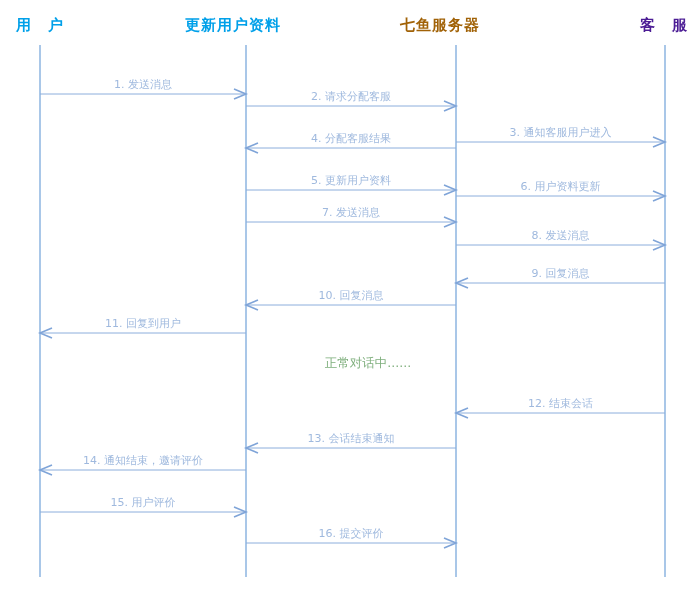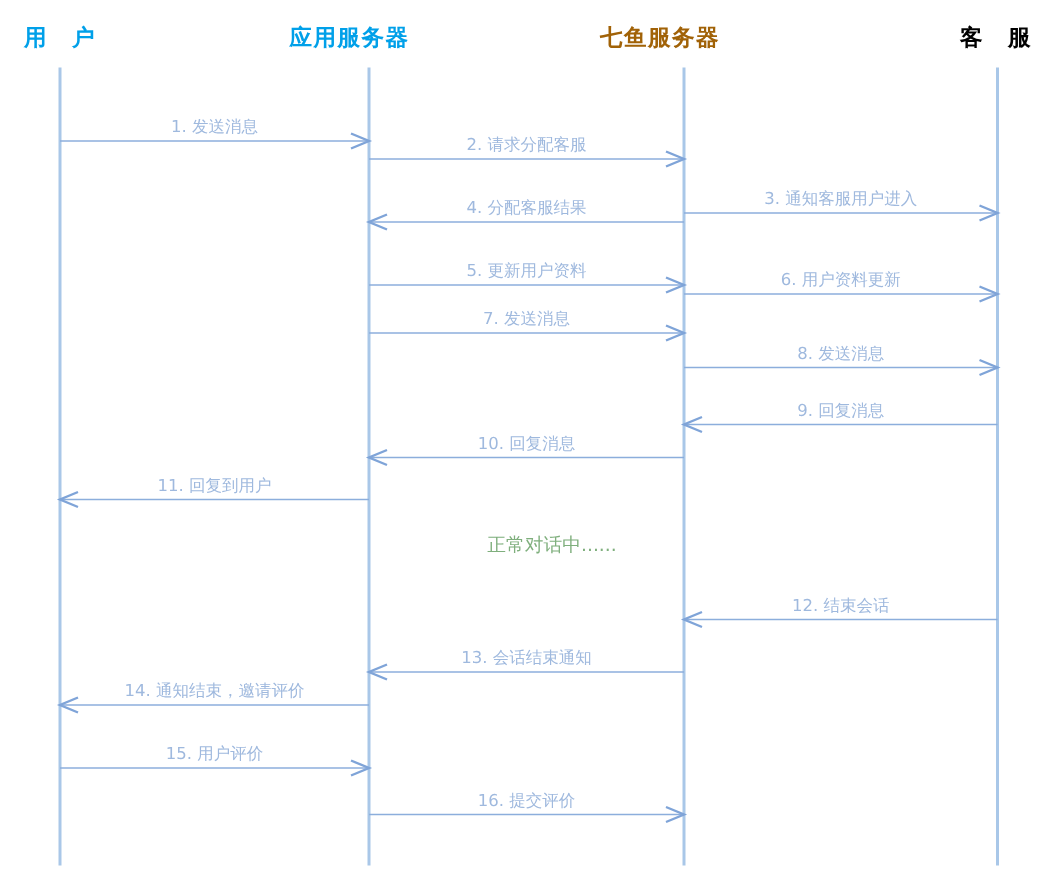--- a/index.html
+++ b/index.html
@@ -13,23 +13,23 @@
   }
   svg { position:absolute; left:0; top:0; }
   svg text { font-family:"DejaVu Sans", sans-serif; }
 </style>
 </head>
 <body>
 
 <div class="stage">
   <div id="participants-layer">
       <div class="participant" style="left: 40px; color: rgb(0, 160, 233);">用　户</div>
-      <div class="participant" style="left: 233px; color: rgb(0, 160, 233);">应用服务器</div>
+      <div class="participant" style="left: 233px; color: rgb(0, 160, 233);">更新用户资料</div>
       <div class="participant" style="left: 440px; color: #a16207;">七鱼服务器</div>
-      <div class="participant" style="left: 664px; color: #000000;">客　服</div>
+      <div class="participant" style="left: 664px; color: #4c1d95;">客　服</div>
     </div>
   <svg id="diagram-svg" width="699" height="590" viewBox="0 0 699 590" xmlns="http://www.w3.org/2000/svg">
       <line x1="40" y1="45" x2="40" y2="577" stroke="#a9c7e8" stroke-width="2"></line>
       <line x1="246" y1="45" x2="246" y2="577" stroke="#a9c7e8" stroke-width="2"></line>
       <line x1="456" y1="45" x2="456" y2="577" stroke="#a9c7e8" stroke-width="2"></line>
       <line x1="665" y1="45" x2="665" y2="577" stroke="#a9c7e8" stroke-width="2"></line>
       <line x1="40" y1="94" x2="246" y2="94" stroke="#8caedc" stroke-width="1"></line>
       <polyline points="234,89 246,94 234,99" fill="none" stroke="#7fa4d8" stroke-width="1.6"></polyline>
       <text x="143" y="88" text-anchor="middle" font-size="11" fill="#9fb9de">1. 发送消息</text>
       <line x1="246" y1="106" x2="456" y2="106" stroke="#8caedc" stroke-width="1"></line>

